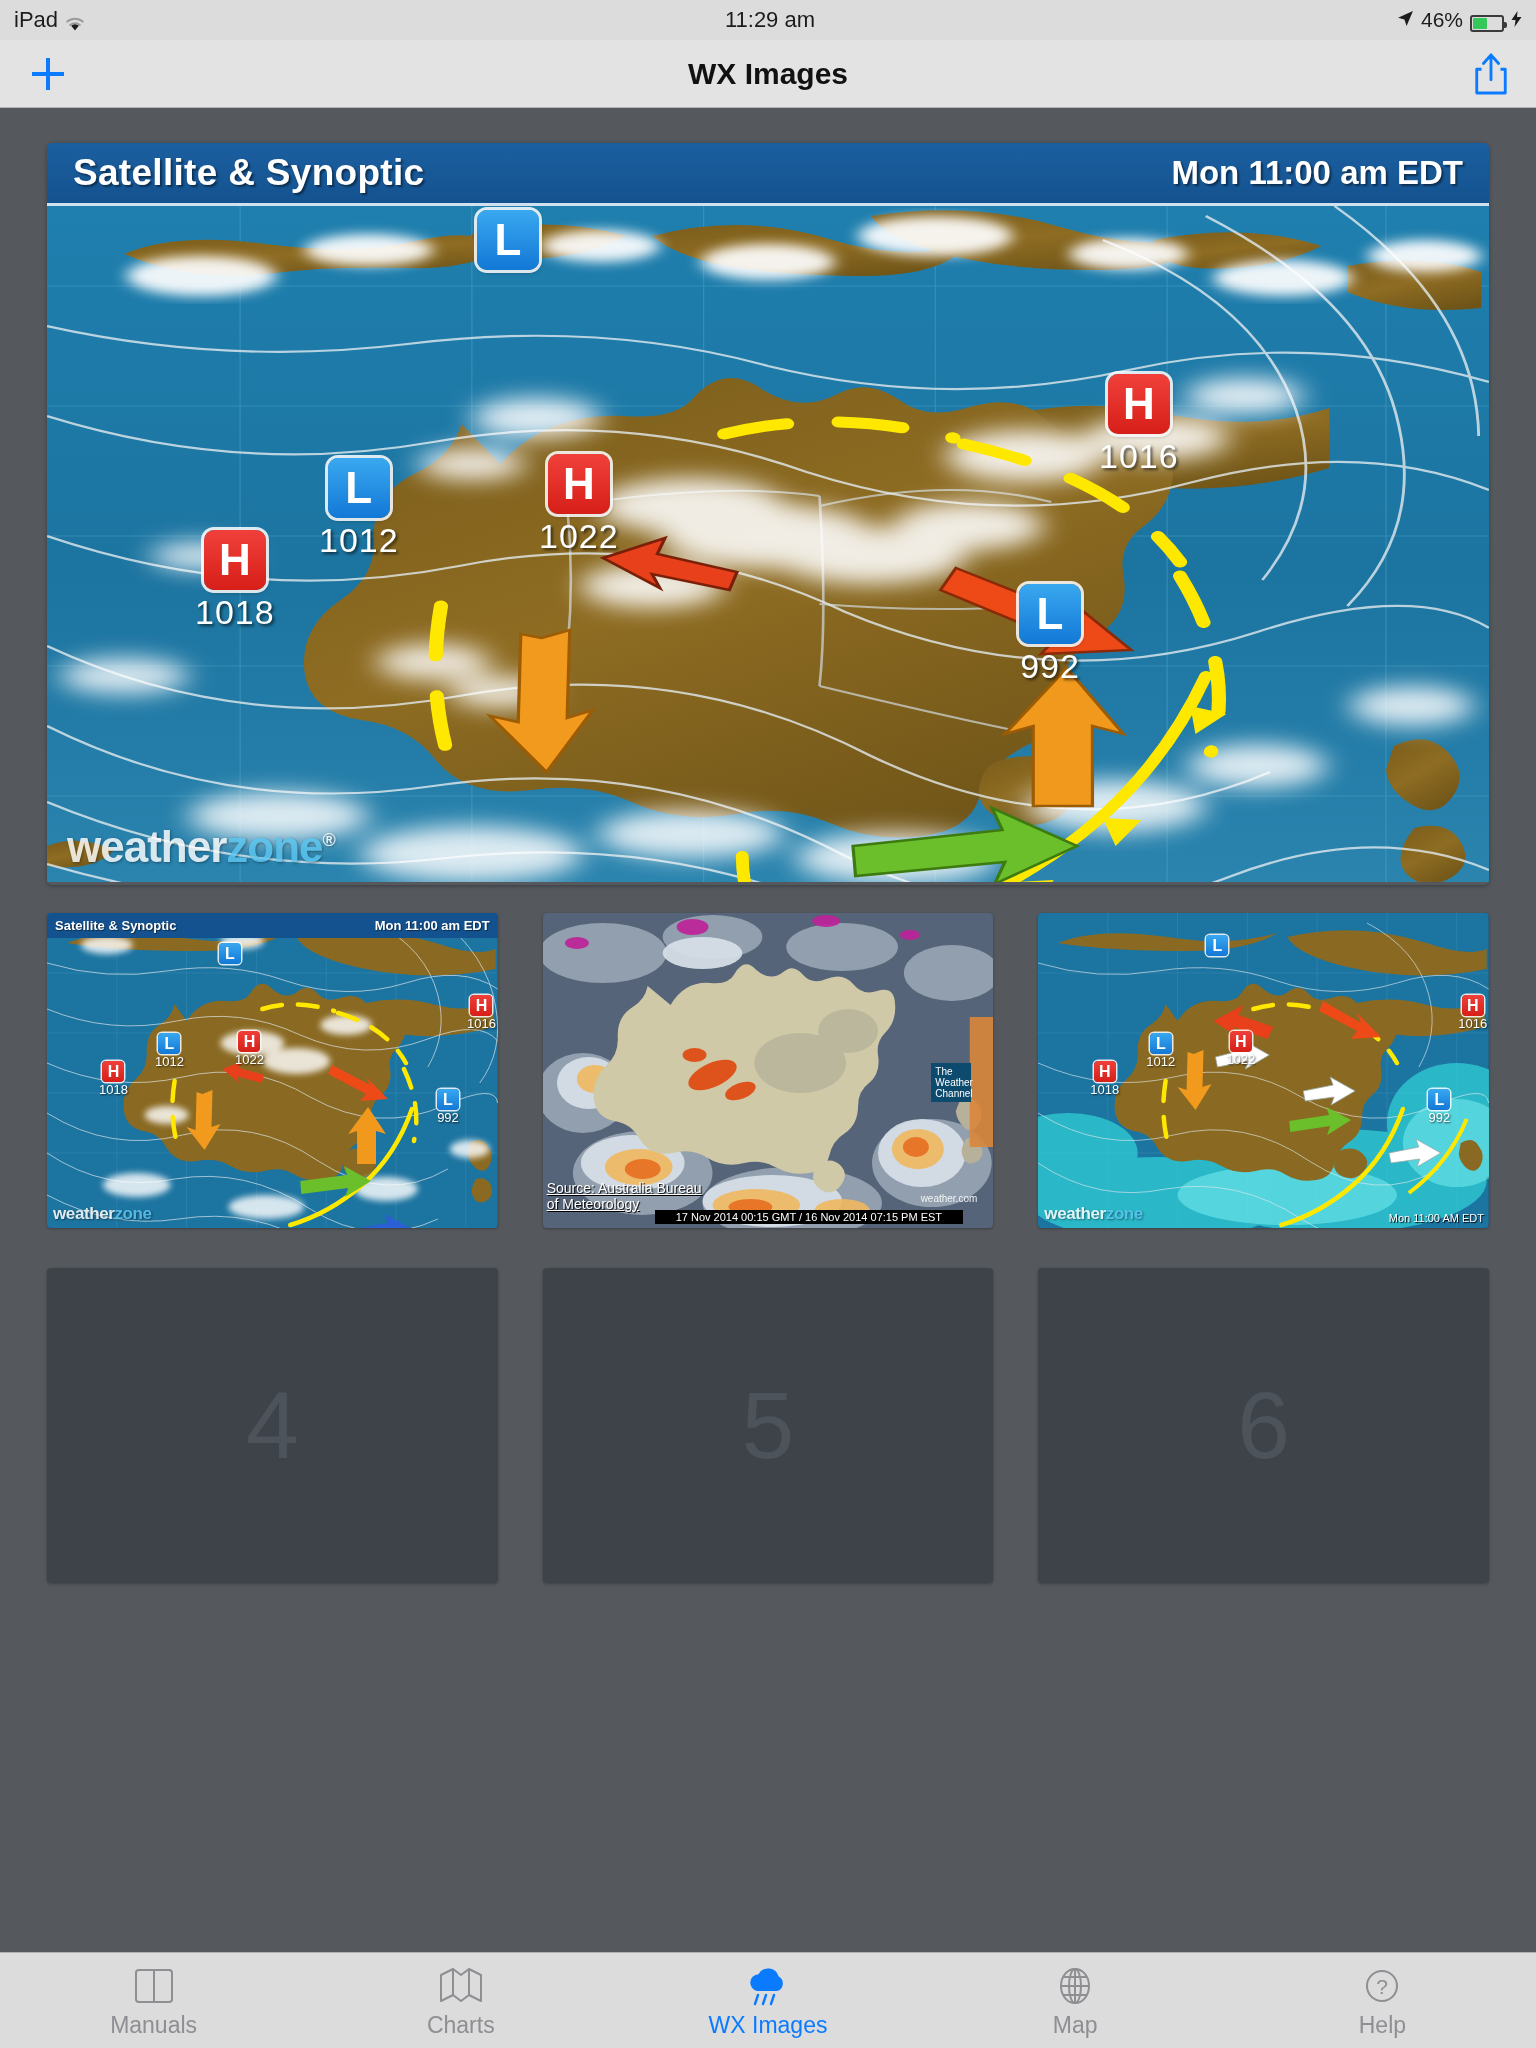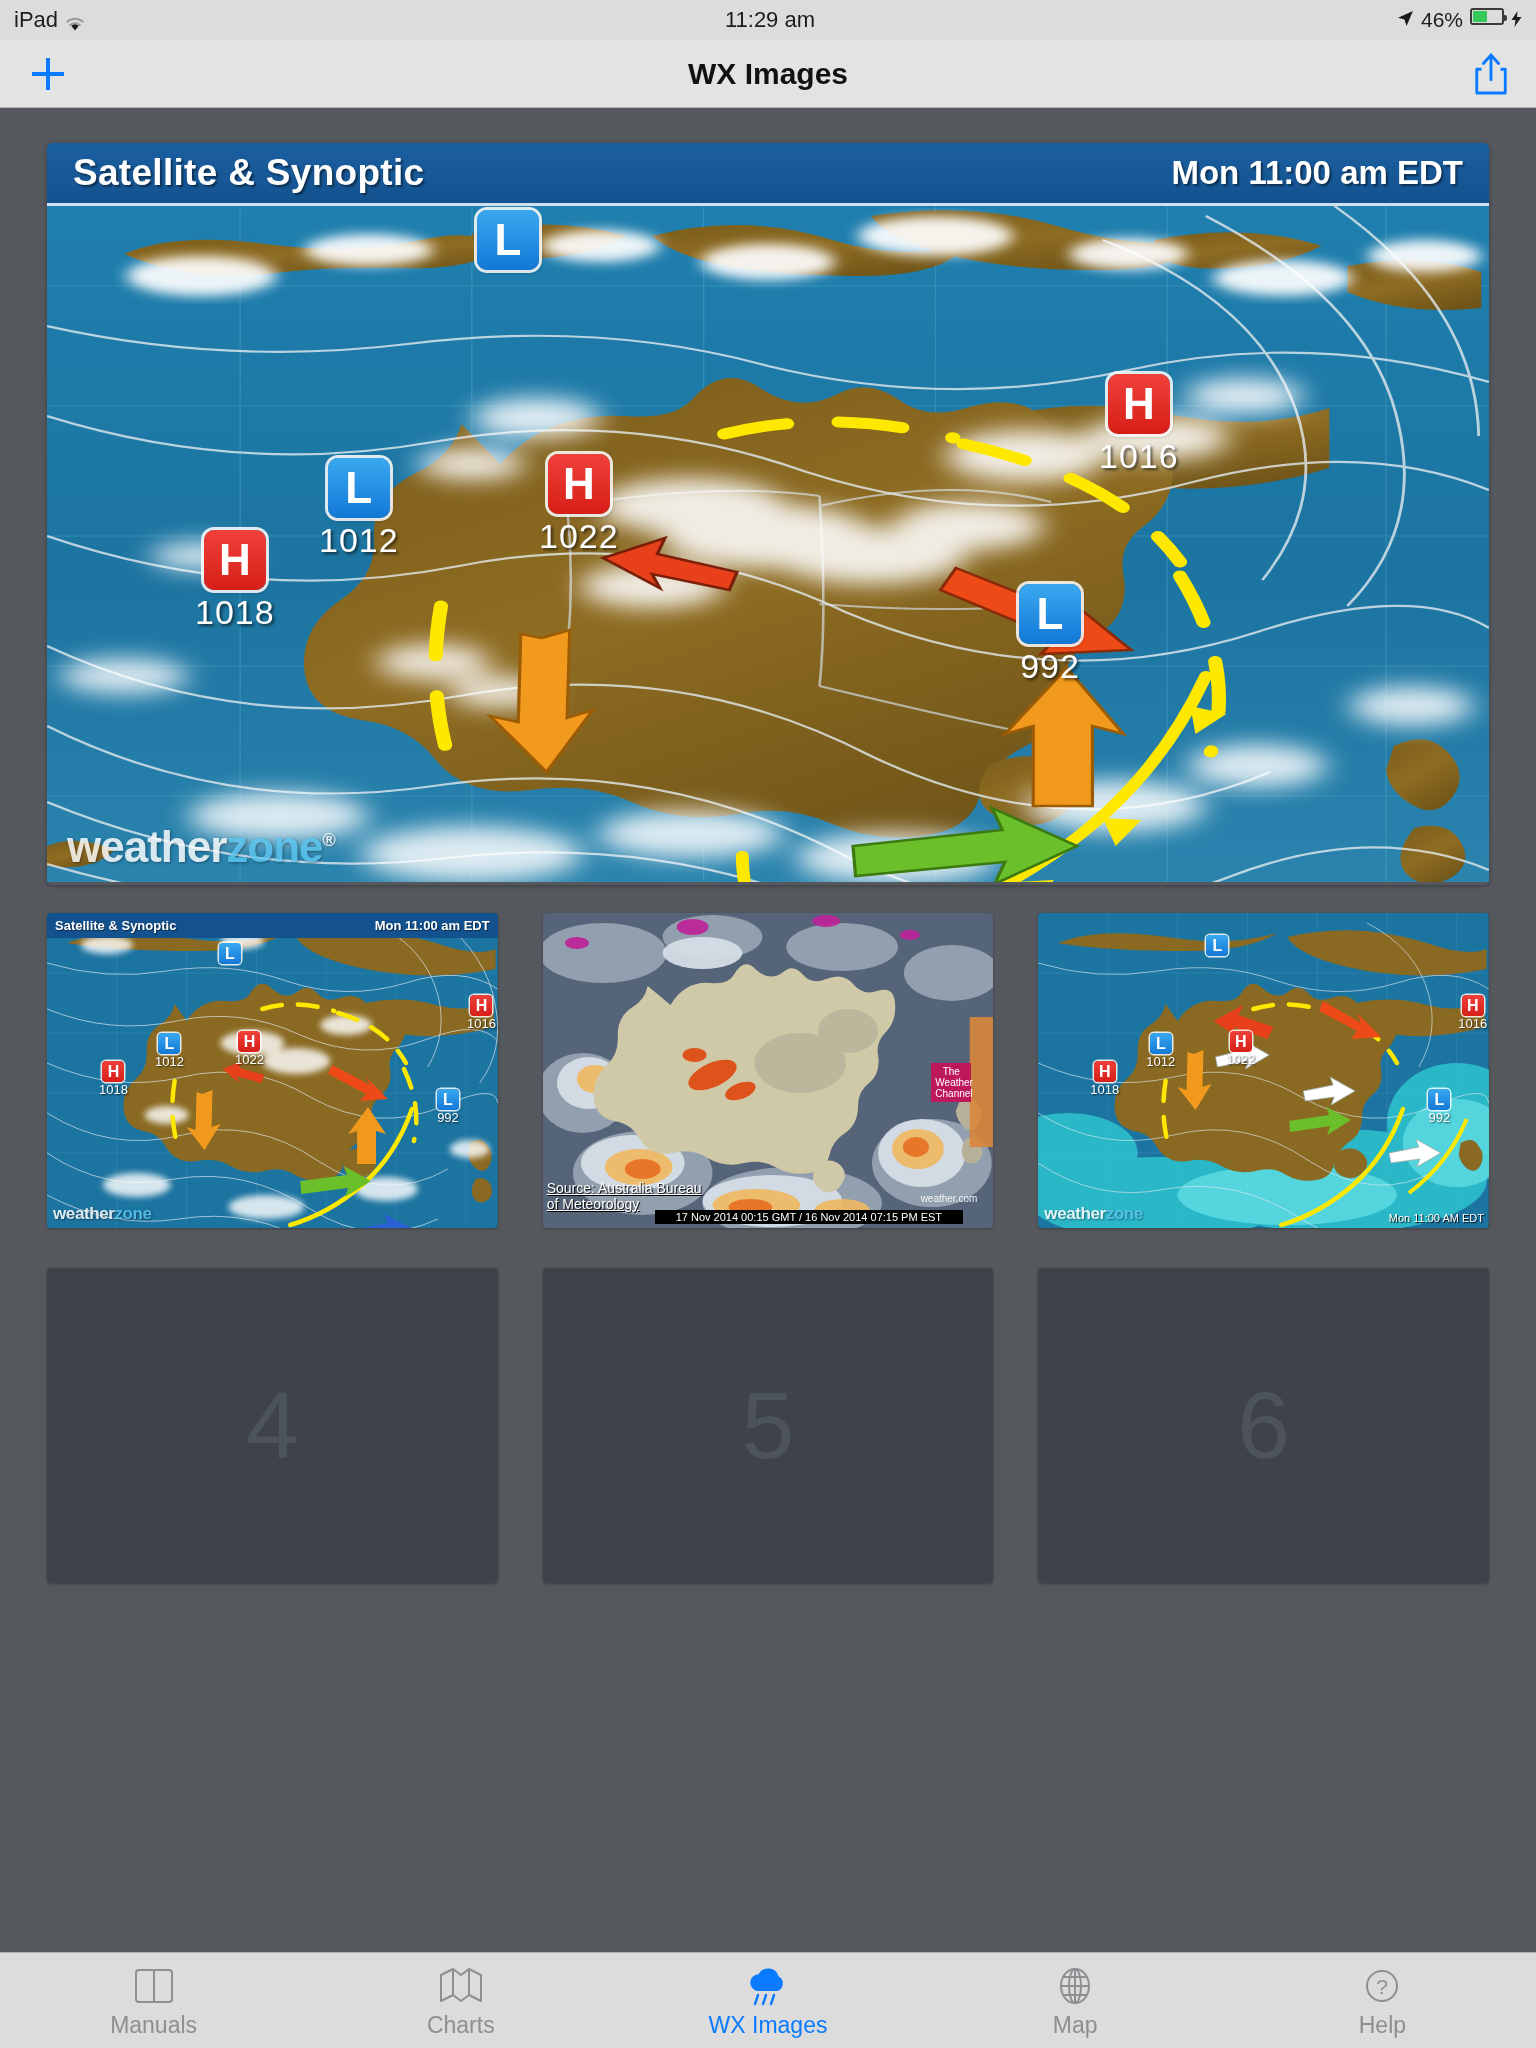--- a/index.html
+++ b/index.html
@@ -16,21 +16,21 @@
     height: 40px; background: #dcdcdc; flex: 0 0 40px;
     display: flex; align-items: center; padding: 0 14px;
     font-size: 22px; color: #1c1c1c; position: relative;
   }
   .sb-left { display: flex; align-items: center; gap: 6px; }
   .sb-center {
     position: absolute; left: 4px; right: 0; text-align: center;
     font-size: 22px; font-weight: 400; color: #1c1c1c; pointer-events: none;
   }
   .sb-right {
-    margin-left: auto; display: flex; align-items: flex-start; gap: 7px;
+    margin-left: auto; display: flex; align-items: flex-end; gap: 7px;
     font-size: 21px; color: #1c1c1c; z-index: 2;
   }
   .wifi-icon { width: 22px; height: 17px; position: relative; display: inline-block; }
   .batt {
     width: 34px; height: 17px; border: 2px solid #3a3a3a; border-radius: 3px;
     position: relative; display: inline-block;
   }
   .batt::after {
     content: ""; position: absolute; right: -5px; top: 4.5px;
     width: 3px; height: 6px; background: #3a3a3a; border-radius: 0 2px 2px 0;
@@ -145,22 +145,22 @@
   .t-caption {
     position: absolute; left: 4px; bottom: 16px; z-index: 5; color: #fff;
     font-size: 14px; text-shadow: 1px 1px 1px #000; line-height: 1.15; text-decoration: underline;
   }
   .t-ribbon {
     position: absolute; left: 112px; bottom: 4px; z-index: 5;
     background: #000; color: #fff; font-size: 11px; padding: 1px 21px;
   }
   .t-twc {
     position: absolute; right: 22px; top: 150px; z-index: 5;
-    background: #be185d; color: #fff; font-size: 10px; line-height: 1.1;
-    padding: 3px 4px; text-align: center; width: 40px;
+    background: #0c4a6e; color: #fff; font-size: 10px; line-height: 1.1;
+    padding: 3px 4px; width: 40px;
   }
   .t-twclabel {
     position: absolute; right: 16px; bottom: 24px; z-index: 5;
     color: #fff; font-size: 10px; opacity: .9;
   }
   .t-stamp {
     position: absolute; right: 5px; bottom: 4px; z-index: 5;
     color: #fff; font-size: 11px; text-shadow: 1px 1px 1px #000;
   }
 

